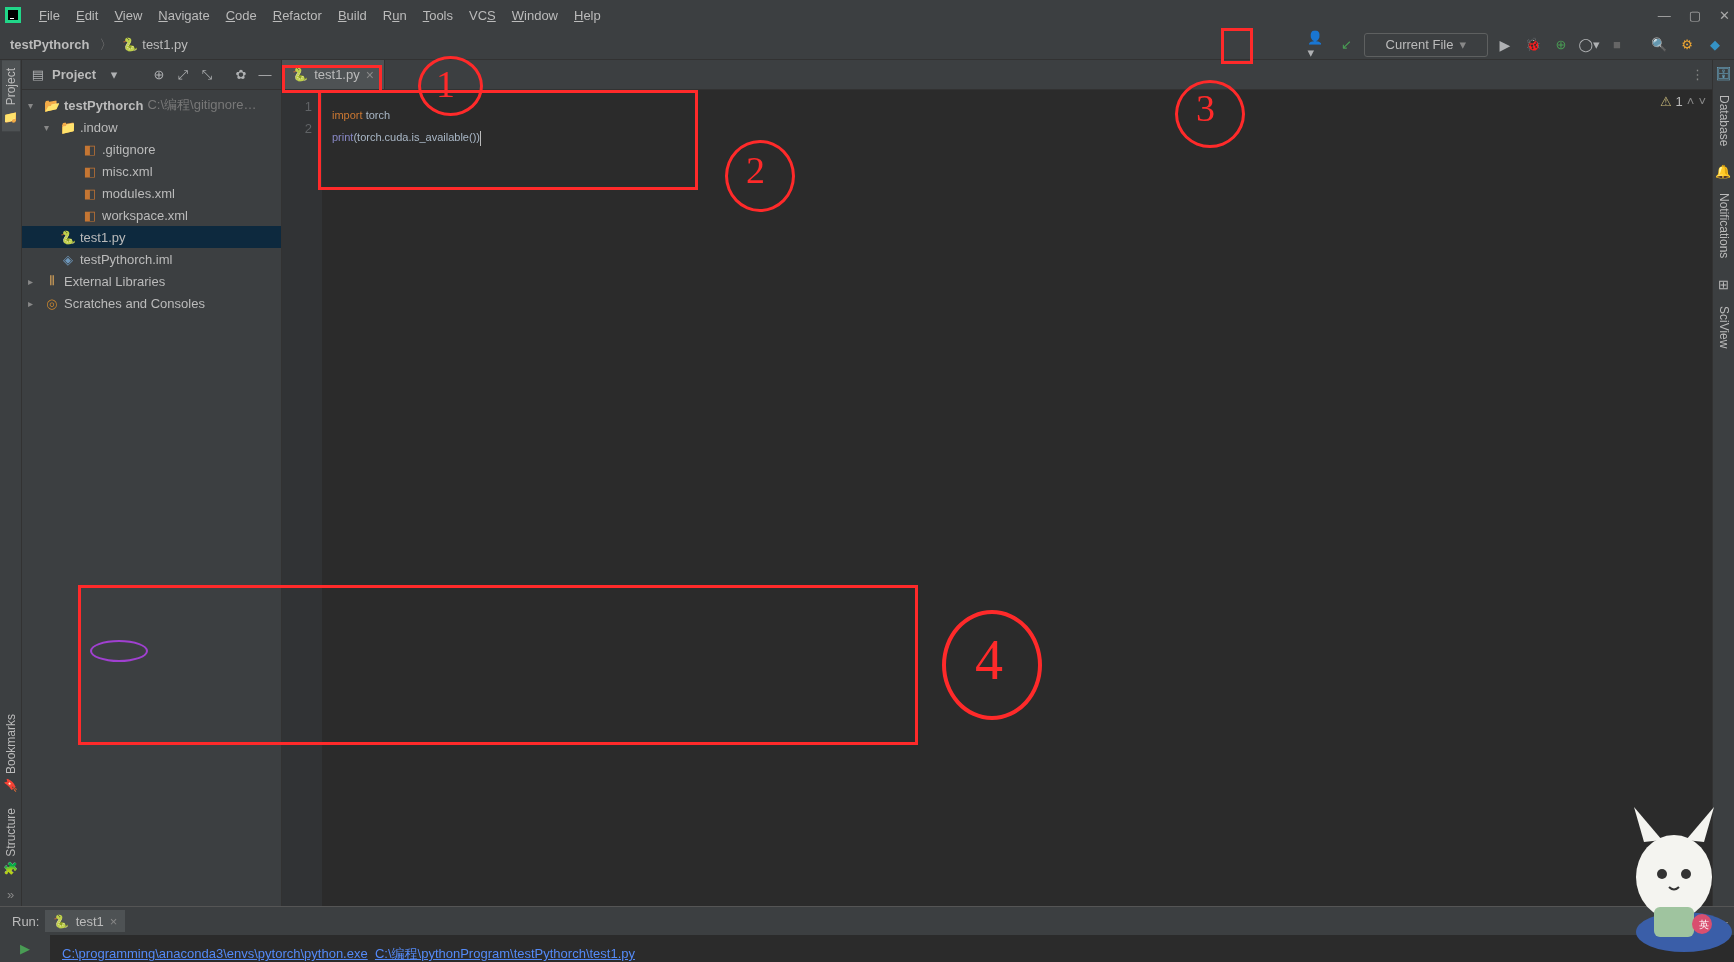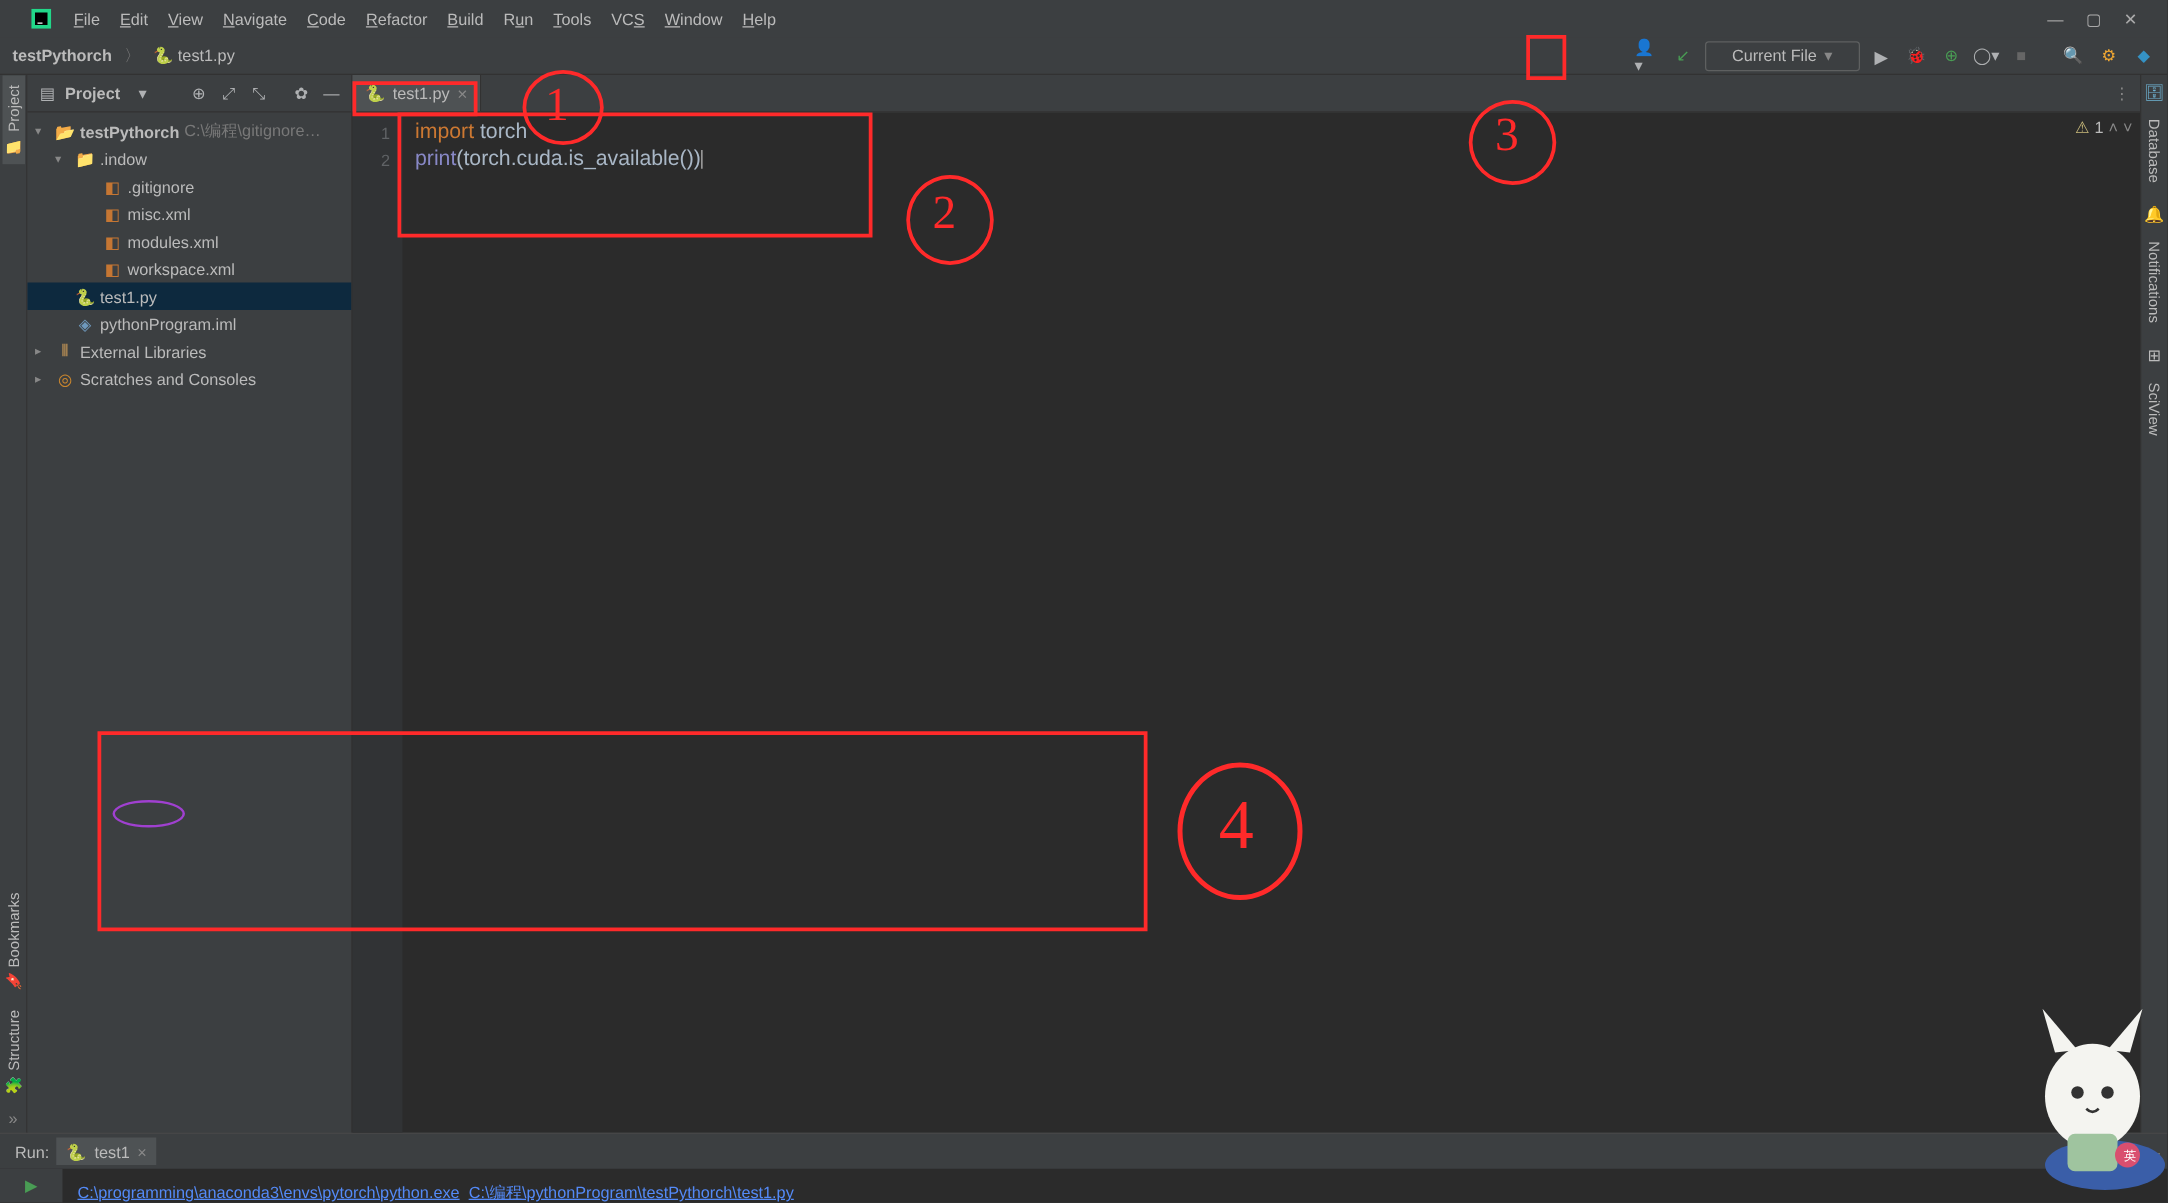--- a/index.html
+++ b/index.html
@@ -1,17 +1,17 @@
 <!DOCTYPE html>
 <html><head>
 <meta charset="utf-8">
 <style>
 * { margin: 0; padding: 0; box-sizing: border-box; font-family: "Segoe UI", Arial, sans-serif; }
 body { background: #3c3f41; color: #bbbbbb; width: 1734px; height: 962px; overflow: hidden; font-size: 13px; position: relative; }
-.titlebar { height: 30px; background: #3c3f41; display: flex; align-items: center; padding: 0 24px; gap: 2px; }
+.titlebar { height: 30px; background: #3c3f41; display: flex; align-items: center; padding: 0 4px; gap: 2px; }
 .titlebar .logo { width: 18px; height: 18px; display:flex; align-items:center; justify-content:center; margin-right: 8px; }
 .titlebar .menu-item { padding: 4px 7px; cursor: pointer; color:#bbbbbb; }
 .titlebar .menu-item .ul { text-decoration: underline; }
 .title-text { flex: 1; text-align: left; color: #8c8c8c; padding-left: 20px; }
 .win-btns { display:flex; gap: 18px; margin-left:auto; color:#a9a9a9; }
 .win-btns span { cursor:pointer; }
 
 .navbar { height: 30px; background: #3c3f41; display:flex; align-items:center; padding: 0 8px 0 4px; border-bottom:1px solid #323232; }
 .breadcrumb { display:flex; align-items:center; gap:4px; }
 .bc-item { padding: 2px 6px; color:#bbbbbb; }
@@ -48,21 +48,21 @@
 .ind1 { padding-left: 22px; }
 .ind2 { padding-left: 44px; }
 
 .editor-area { flex:1; display:flex; flex-direction:column; background:#2b2b2b; }
 .tabs { height: 30px; background:#3c3f41; border-bottom:1px solid #323232; display:flex; align-items:stretch; }
 .tab { display:flex; align-items:center; gap:6px; padding:0 10px; background:#4e5254; border-right:1px solid #323232; cursor:pointer; }
 .tab .close { color:#888; font-size:14px; }
 .tabs .more-ico { margin-left:auto; padding:0 8px; display:flex; align-items:center; color:#888; cursor:pointer; }
 .editor { flex:1; display:flex; position:relative; }
 .gutter { width: 40px; background:#313335; color:#606366; text-align:right; padding:6px 10px 0 0; font-family: "JetBrains Mono","Consolas",monospace; font-size:13px; line-height:22px; }
-.code { flex:1; padding:4px 10px; font-family: "JetBrains Mono","Consolas",monospace; font-size:17px; line-height:22px; color:#a9b7c6; }
+.code { flex:1; padding:14px 10px; font-family: "JetBrains Mono","Consolas",monospace; font-size:11px; line-height:22px; color:#a9b7c6; }
 .kw-o { color:#cc7832; }
 .kw-i { color:#8888c6; }
 .kw-p { color:#a9b7c6; }
 .py-n { color:#a9b7c6; }
 .insp { position:absolute; right:6px; top:4px; display:flex; align-items:center; gap:4px; }
 .insp .warn { color:#c9ba7b; }
 .insp .nav-a { color:#888; cursor:pointer; }
 
 .run-panel { height: 178px; background:#2b2b2b; border-top:1px solid #555; display:flex; flex-direction:column; }
 .run-hdr { height:28px; background:#3c3f41; display:flex; align-items:center; padding:0 6px; }
@@ -198,21 +198,21 @@
           <span class="lbl">workspace.xml</span>
         </div>
       <div class="tree-row ind1 sel">
           <span class="arr"></span>
           <span class="ic py-ic">🐍</span>
           <span class="lbl">test1.py</span>
         </div>
       <div class="tree-row ind1">
           <span class="arr"></span>
           <span class="ic" style="color:#6e98bc">◈</span>
-          <span class="lbl">pythonProgram.iml</span>
+          <span class="lbl">testPythorch.iml</span>
         </div>
       <div class="tree-row">
           <span class="arr">▸</span>
           <span class="ic" style="color:#d7a35a">⫴</span>
           <span class="lbl">External Libraries</span>
         </div>
       <div class="tree-row">
           <span class="arr">▸</span>
           <span class="ic" style="color:#c9862e">◎</span>
           <span class="lbl">Scratches and Consoles</span>

